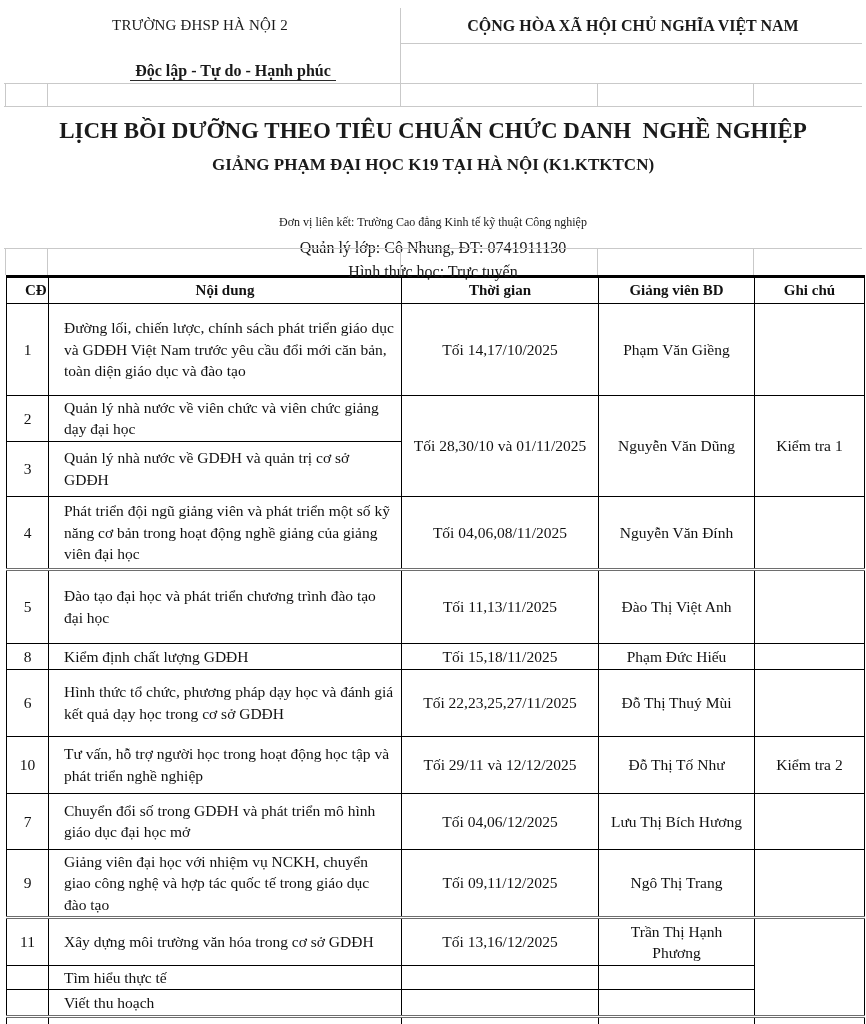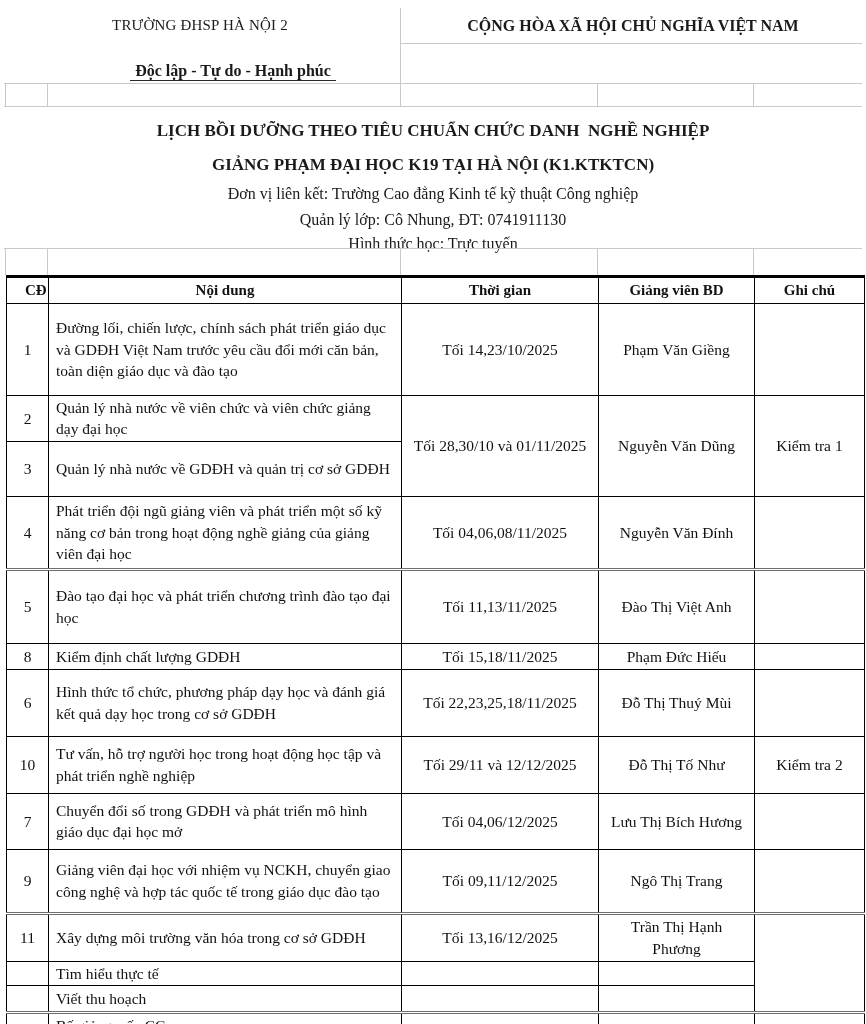--- a/index.html
+++ b/index.html
@@ -26,23 +26,23 @@
   .cell-r { width: 466px; display: flex; align-items: center; justify-content: center; text-align: center; }
   .org-name { font-size: 15px; letter-spacing: .2px; }
   .inst { font-size: 16px; font-weight: bold; }
   .inst .u { border-bottom: 1.5px solid #2a2a2a; padding: 0 2px 1px 2px; }
   .motto1 { font-size: 16px; font-weight: bold; }
   .motto2 { font-size: 16px; font-weight: bold; }
   .motto2 .u { border-bottom: 1.5px solid #2a2a2a; padding: 0 5px 1px 5px; }
 
   .gap1 { height: 23px; }
   .trow { display: flex; align-items: center; justify-content: center; text-align: center; }
-  .title1 { height: 34px; font-size: 17px; font-weight: bold; white-space: pre-wrap; }
+  .title1 { height: 34px; font-size: 23px; font-weight: bold; white-space: pre-wrap; }
   .title2 { height: 33px; font-size: 17px; font-weight: bold; }
-  .sub1 { height: 26px; font-size: 16px; }
+  .sub1 { height: 26px; font-size: 12px; margin-top: 28px; }
   .sub2 { height: 25px; font-size: 16px; }
   .sub3 { height: 24px; font-size: 16px; }
   .gap2 { height: 27px; }
 
   
   table.doc-table {
     border-collapse: collapse;
     table-layout: fixed;
     width: 858px;
     margin-left: 6px;
@@ -63,21 +63,21 @@
     overflow: hidden;
   }
   .doc-table thead th {
     font-weight: bold;
     font-size: 15px;
     text-align: center;
     border-top: 3px solid #000;
     padding: 2px 18px;
   }
   td.cd-cell, td.time-cell, td.teacher-cell, td.note-cell { text-align: center; }
-  td.content-cell { text-align: left; padding-left: 7px; padding-right: 7px; }
+  td.content-cell { text-align: left; padding-left: 15px; padding-right: 7px; }
   td.teacher-cell { padding-left: 10px; padding-right: 10px; }
   tr.sep td { border-top: 3px double #6e6e6e; }
   tr.last td { border-bottom: 3px solid #000; }
 </style>
 </head>
 <body>
 
 <div class="page">
 
   <div class="top">
@@ -137,21 +137,21 @@
         <th>Nội dung</th>
         <th>Thời gian</th>
         <th>Giảng viên BD</th>
         <th>Ghi chú</th>
       </tr>
     </thead>
     <tbody>
       <tr style="height:92px">
         <td class="cd-cell">1</td>
         <td class="content-cell">Đường lối, chiến lược, chính sách phát triển giáo dục và GDĐH Việt Nam trước yêu cầu đổi mới căn bản, toàn diện giáo dục và đào tạo</td>
-        <td class="time-cell">Tối 14,23/10/2025</td>
+        <td class="time-cell">Tối 14,17/10/2025</td>
         <td class="teacher-cell">Phạm Văn Giềng</td>
         <td class="note-cell"></td>
       </tr>
       <tr style="height:45px">
         <td class="cd-cell">2</td>
         <td class="content-cell">Quản lý nhà nước về viên chức và viên chức giảng dạy đại học</td>
         <td class="time-cell" rowspan="2">Tối 28,30/10 và 01/11/2025</td>
         <td class="teacher-cell" rowspan="2">Nguyễn Văn Dũng</td>
         <td class="note-cell" rowspan="2">Kiểm tra 1</td>
       </tr>
@@ -176,21 +176,21 @@
       <tr style="height:26px">
         <td class="cd-cell">8</td>
         <td class="content-cell">Kiểm định chất lượng GDĐH</td>
         <td class="time-cell">Tối 15,18/11/2025</td>
         <td class="teacher-cell">Phạm Đức Hiếu</td>
         <td class="note-cell"></td>
       </tr>
       <tr style="height:67px">
         <td class="cd-cell">6</td>
         <td class="content-cell">Hình thức tổ chức, phương pháp dạy học và đánh giá kết quả dạy học trong cơ sở GDĐH</td>
-        <td class="time-cell">Tối 22,23,25,18/11/2025</td>
+        <td class="time-cell">Tối 22,23,25,27/11/2025</td>
         <td class="teacher-cell">Đỗ Thị Thuý Mùi</td>
         <td class="note-cell"></td>
       </tr>
       <tr style="height:57px">
         <td class="cd-cell">10</td>
         <td class="content-cell">Tư vấn, hỗ trợ người học trong hoạt động học tập và phát triển nghề nghiệp</td>
         <td class="time-cell">Tối 29/11 và 12/12/2025</td>
         <td class="teacher-cell">Đỗ Thị Tố Như</td>
         <td class="note-cell">Kiểm tra 2</td>
       </tr>

